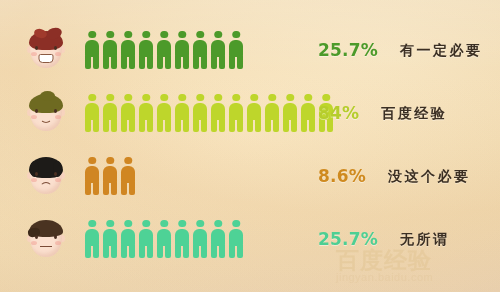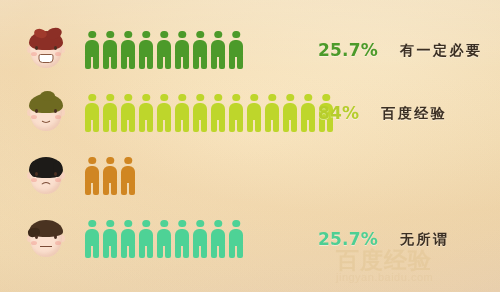--- a/index.html
+++ b/index.html
@@ -468,20 +468,24 @@
             <div class="leg l"></div>
             <div class="leg r"></div>
           </div>
         <div class="person">
             <div class="head"></div>
             <div class="body"></div>
             <div class="leg l"></div>
             <div class="leg r"></div>
           </div>
       </div>
+      <div class="textblock">
+        <span class="pct" style="color:#cf8a1f;">8.6%</span>
+        <span class="label">没这个必要</span>
+      </div>
     </div>
 
     <div class="row">
       <div class="avatar">
         <div class="ear l"></div>
         <div class="ear r"></div>
         <div class="face"></div>
         <div class="hair">
           <div class="h-base" style="background:#4a3321;height:17px;border-radius:50% 50% 40% 40% / 70% 70% 30% 30%;"></div>
           <div class="h-tuft" style="background:#3d2a1a;left:0px;top:8px;width:12px;height:9px;transform:rotate(-8deg);border-radius:40%;"></div>

